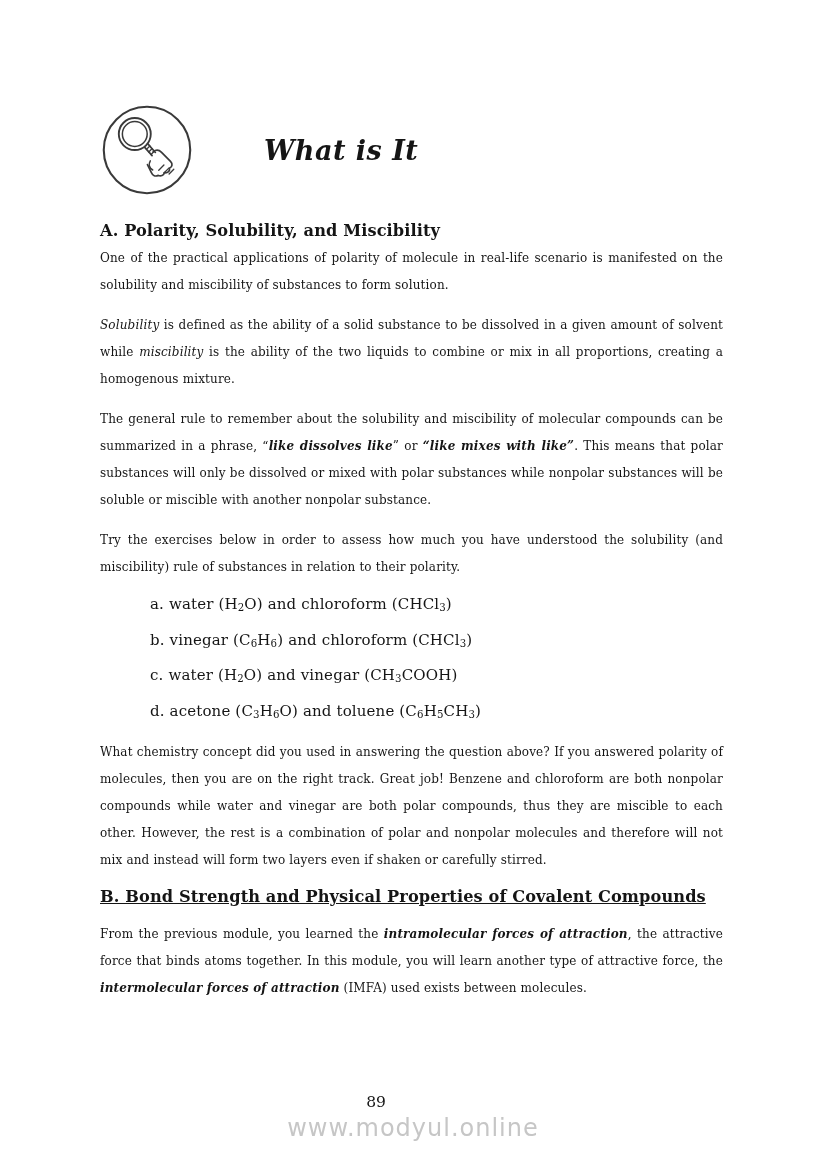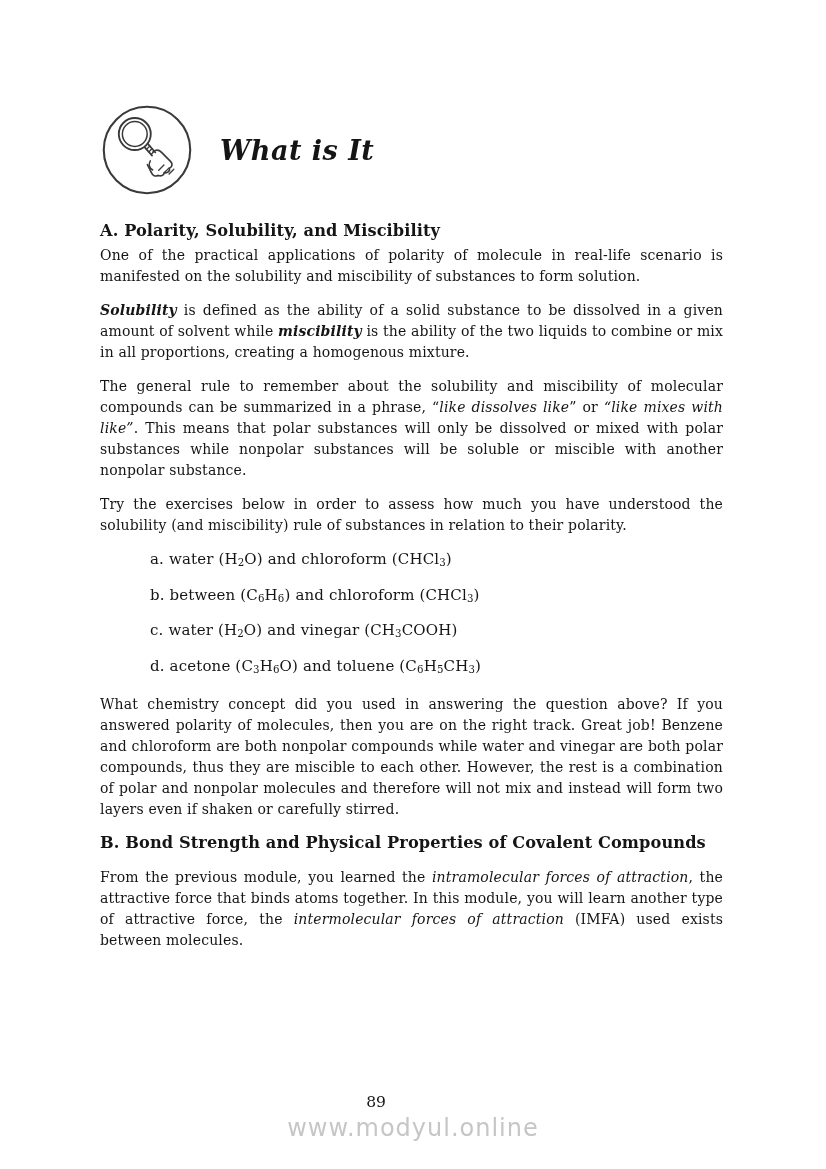--- a/index.html
+++ b/index.html
@@ -15,20 +15,21 @@
   .content {
     position: absolute;
     left: 100px;
     top: 103px;
     width: 623px;
   }
   .header {
     display: flex;
     align-items: center;
     margin-bottom: 24px;
+    gap: 44px;
   }
   .icon-circle {
     width: 94px;
     height: 94px;
     flex: 0 0 auto;
   }
   .icon-circle svg { display: block; width: 94px; height: 94px; }
   .title {
     margin: 0 0 0 26px;
     font-size: 27px;
@@ -37,30 +38,31 @@
     letter-spacing: 0.5px;
   }
   .sec-heading {
     margin: 6px 0 5px 0;
     font-size: 16.2px;
     font-weight: bold;
     letter-spacing: 0.1px;
   }
   .sec-heading-b {
     margin: 2px 0 15px 0;
+    text-decoration: underline;
   }
   .para {
     margin: 0 0 13px 0;
-    font-size: 14px;
-    line-height: 21px;
+    font-size: 12px;
+    line-height: 27px;
     letter-spacing: 0.15px;
     text-align: justify;
   }
-  .bi { font-weight: bold; font-style: italic; }
-  .it { font-style: italic; }
+  .bi { font-weight: normal; font-style: italic; }
+  .it { font-style: italic; font-weight: bold; }
   .choices {
     list-style: none;
     margin: 0 0 13px 0;
     padding: 0 0 0 50px;
   }
   .choices li {
     margin: 0 0 11px 0;
     font-size: 15px;
     line-height: 20.5px;
     letter-spacing: 0.15px;
@@ -123,21 +125,21 @@
 
     <p class="para"><span class="bi">Solubility</span><span> is defined as the ability of a solid substance to be dissolved in a given amount of solvent while </span><span class="bi">miscibility</span><span> is the ability of the two liquids to combine or mix in all proportions, creating a homogenous mixture.</span></p>
 
     <p class="para"><span>The general rule to remember about the solubility and miscibility of molecular compounds can be summarized in a phrase, “</span><span class="it">like dissolves like</span><span>” or </span><span class="it">“like mixes with like”</span><span>. This means that polar substances will only be dissolved or mixed with polar substances while nonpolar substances will be soluble or miscible with another nonpolar substance.</span></p>
 
     <p class="para">Try the exercises below in order to assess how much you have understood the solubility (and miscibility) rule of substances in relation to their polarity.</p>
 
 
     <ul class="choices">
       <li><span>a. water (H</span><span class="sub">2</span><span>O) and chloroform (CHCl</span><span class="sub">3</span><span>)</span></li>
-      <li><span>b. between (C</span><span class="sub">6</span><span>H</span><span class="sub">6</span><span>) and chloroform (CHCl</span><span class="sub">3</span><span>)</span></li>
+      <li><span>b. vinegar (C</span><span class="sub">6</span><span>H</span><span class="sub">6</span><span>) and chloroform (CHCl</span><span class="sub">3</span><span>)</span></li>
       <li><span>c. water (H</span><span class="sub">2</span><span>O) and vinegar (CH</span><span class="sub">3</span><span>COOH)</span></li>
       <li><span>d. acetone (C</span><span class="sub">3</span><span>H</span><span class="sub">6</span><span>O) and toluene (C</span><span class="sub">6</span><span>H</span><span class="sub">5</span><span>CH</span><span class="sub">3</span><span>)</span></li>
     </ul>
 
     <p class="para">What chemistry concept did you used in answering the question above? If you answered polarity of molecules, then you are on the right track. Great job! Benzene and chloroform are both nonpolar compounds while water and vinegar are both polar compounds, thus they are miscible to each other. However, the rest is a combination of polar and nonpolar molecules and therefore will not mix and instead will form two layers even if shaken or carefully stirred.</p>
 
     <h2 class="sec-heading sec-heading-b">B. Bond Strength and Physical Properties of Covalent Compounds</h2>
 
     <p class="para"><span>From the previous module, you learned the </span><span class="it">intramolecular forces of attraction</span><span>, the attractive force that binds atoms together. In this module, you will learn another type of attractive force, the </span><span class="it">intermolecular forces of attraction</span><span> (IMFA) used exists between molecules.</span></p>
 

